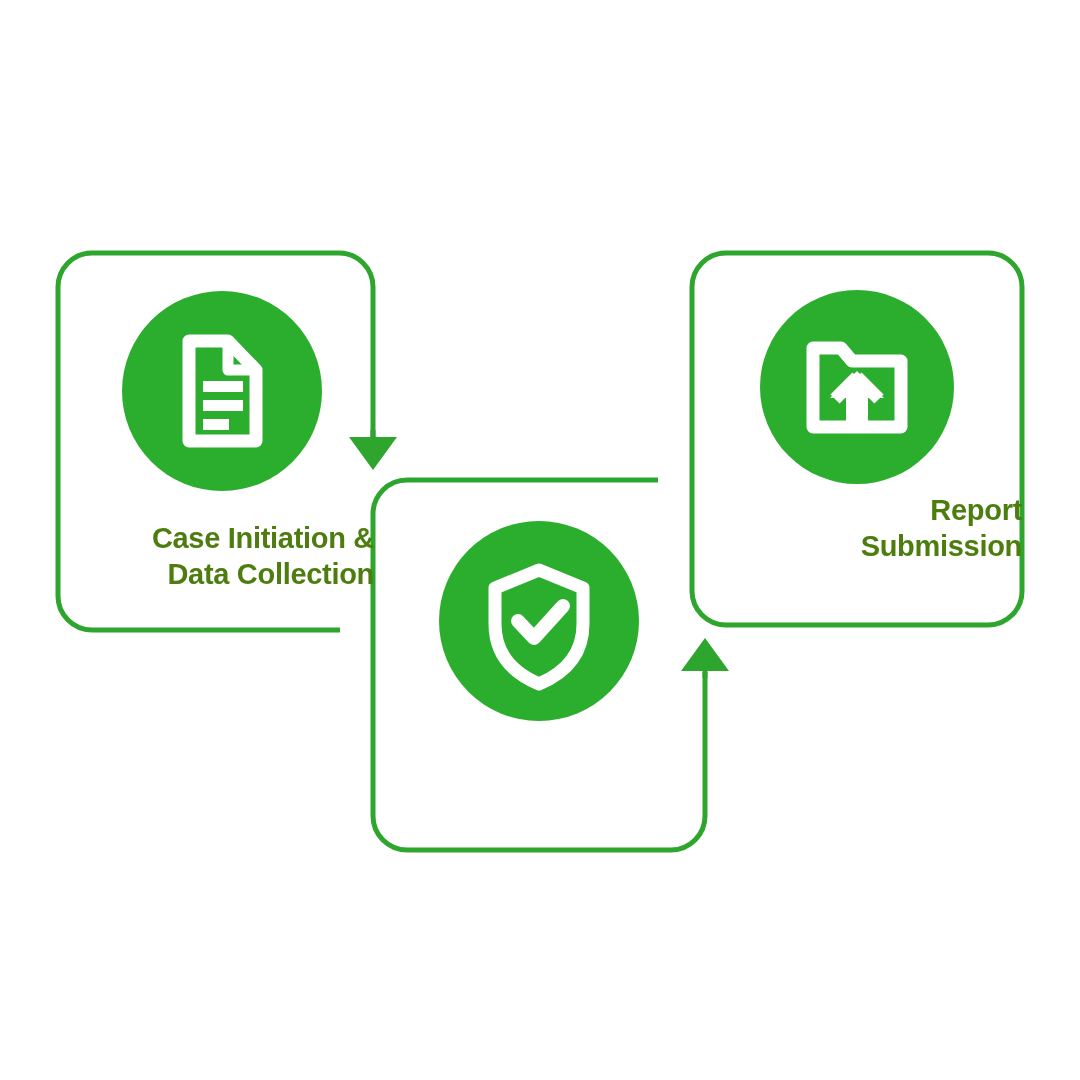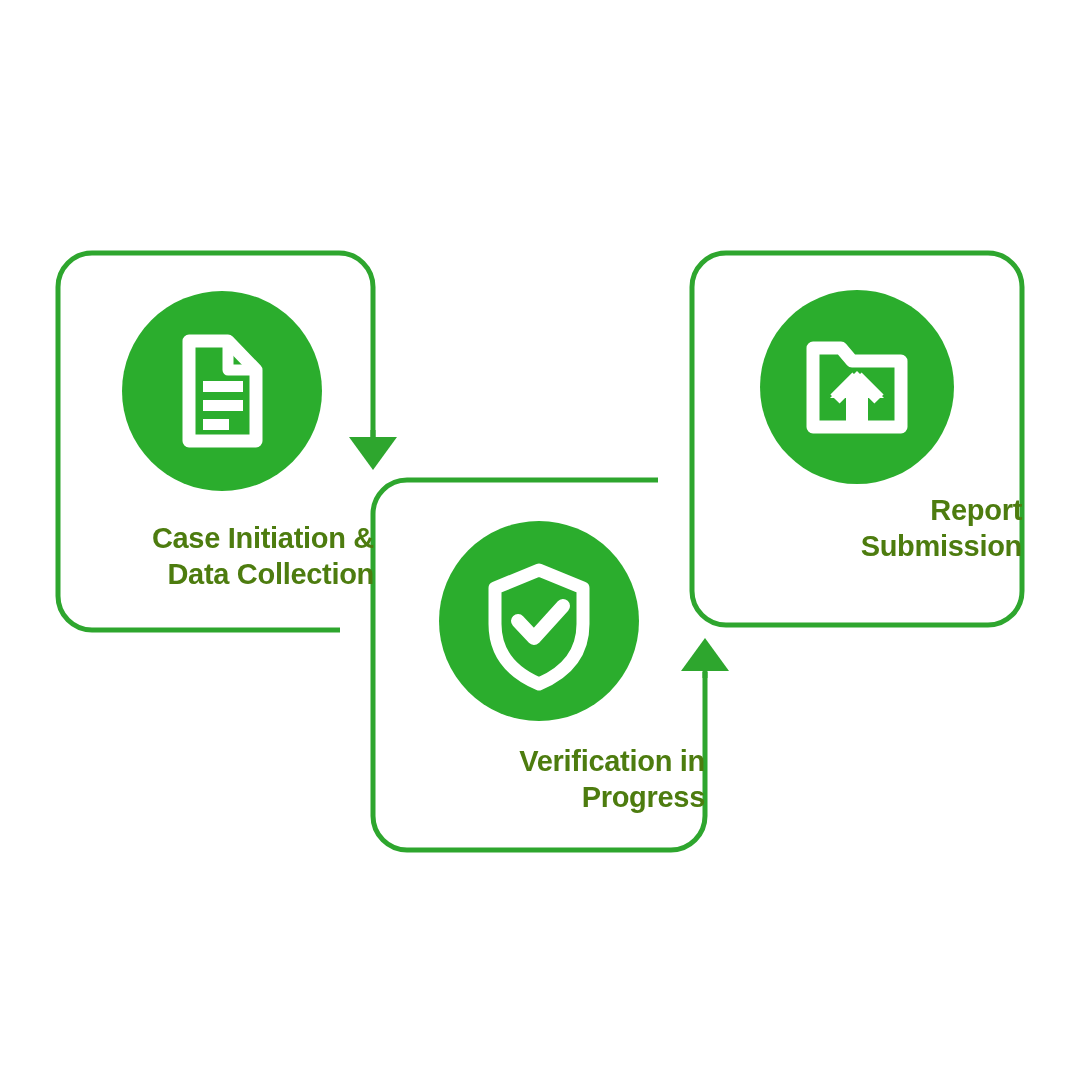--- a/index.html
+++ b/index.html
@@ -128,19 +128,17 @@
         <polygon points="857,371 884,398 830,398" fill="#FFFFFF"></polygon>
         <rect x="846" y="392" width="22" height="30" fill="#FFFFFF"></rect>
       </g>
     </g>
 
   </svg>
 
   <div class="card-label label-1">Case Initiation &amp;
 Data Collection</div>
 
-  <div class="card-label label-2">Verification in
-Progress</div>
 
   <div class="card-label label-3">Report
 Submission</div>
 
 </div>
 
 </body></html>

